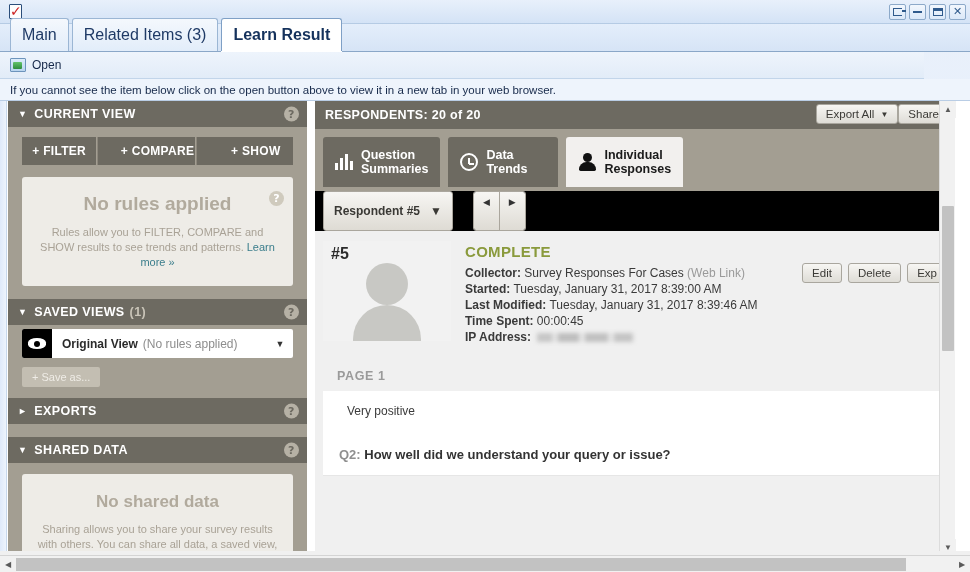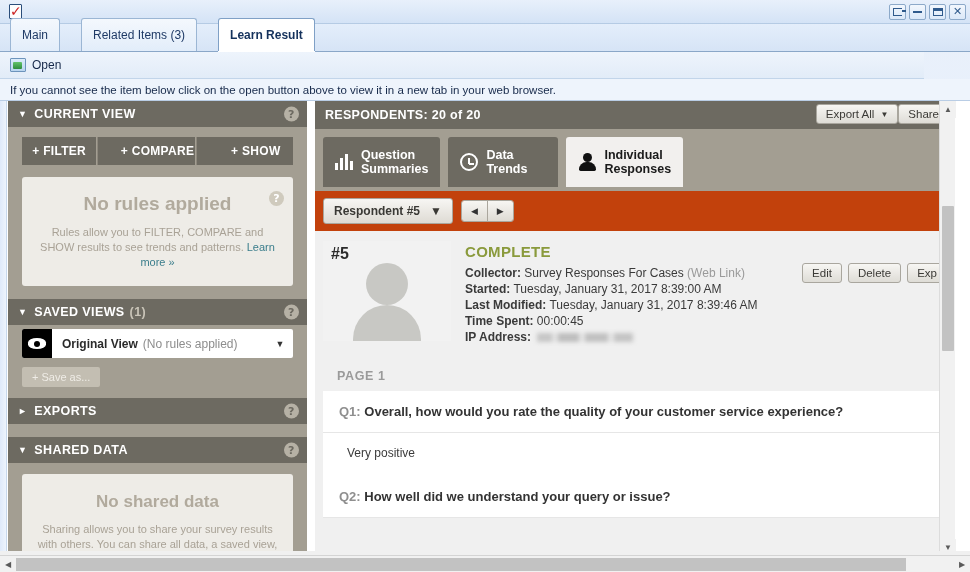--- a/index.html
+++ b/index.html
@@ -63,25 +63,25 @@
   
   .tabstrip {
     position: absolute; left: 0; top: 24px; width: 970px; height: 28px;
     background: linear-gradient(#e4eefb, #d6e4f6);
     display: flex; align-items: flex-end; padding-left: 10px;
     border-bottom: 1px solid #8aa7c8;
   }
   .tab {
     height: 22px; padding: 16px 11px;
     display: flex; align-items: center;
-    font-size: 12px; color: #1f3a66;
+    font-size: 16px; color: #1f3a66;
     background: linear-gradient(#f4f8fd, #e2edfa);
     border: 1px solid #9bb6d4; border-bottom: none;
     border-radius: 3px 3px 0 0;
-    margin-right: 21px;
+    margin-right: 3px;
   }
   .tab.active {
     height: 25px; font-weight: bold; color: #15325c;
     background: #ffffff; border-color: #7fa0c6;
     position: relative; z-index: 3;
     box-shadow: 0 1px 0 0 #fff;
   }
 
   
   .toolbar {
@@ -221,21 +221,21 @@
   .ic-bars i:nth-child(2){ left:5px; height:12px;}
   .ic-bars i:nth-child(3){ left:10px; height:16px;}
   .ic-bars i:nth-child(4){ left:15px; height:9px;}
   .ic-clock { width:18px; height:18px; border:2px solid #fff; border-radius:50%; position:relative; flex:none;}
   .ic-clock:before{content:"";position:absolute;left:6px;top:3px;width:2px;height:6px;background:#fff;}
   .ic-clock:after{content:"";position:absolute;left:7px;top:8px;width:5px;height:2px;background:#fff;}
   .ic-person { width:18px; height:18px; position:relative; flex:none; }
   .ic-person:before{content:"";position:absolute;left:5px;top:0;width:9px;height:9px;border-radius:50%;background:#111;}
   .ic-person:after{content:"";position:absolute;left:1px;top:9px;width:17px;height:9px;border-radius:9px 9px 2px 2px;background:#111;}
 
-  .nav-row { height: 40px; background: #c2410c; display:flex; align-items:center; padding-left: 8px; gap: 8px; }
+  .nav-row { height: 40px; background: #000000; display:flex; padding-left: 8px; gap: 20px; }
   .sel-btn {
     background: linear-gradient(#f7f6f3,#dedbd4); border:1px solid #aaa69d; border-radius:3px;
     font-size:12px; color:#3a3935; font-weight:bold; padding: 5px 10px;
     display:flex; align-items:center; gap: 10px;
   }
   .arrow-group { display:flex; border:1px solid #aaa69d; border-radius:3px; overflow:hidden; }
   .arrow-btn { background: linear-gradient(#f7f6f3,#dedbd4); padding: 5px 9px; font-size: 9px; color:#333; }
   .arrow-btn + .arrow-btn { border-left: 1px solid #aaa69d; }
 
   .card { margin: 0 8px; background:#f0f0f0; padding: 4px 0 0 0; }
@@ -472,23 +472,20 @@
                 <div class="gbtn">Edit</div>
                 <div class="gbtn">Delete</div>
                 <div class="gbtn">Exp</div>
               </div>
             </div>
           </div>
 
           <div class="page-label">PAGE 1</div>
 
           <div class="qcard">
-            <div class="qrow">
-              <div class="qtext"><span class="qn">Q1:</span><span> Overall, how would you rate the quality of your customer service experience?</span></div>
-            </div>
             <div class="arow">Very positive</div>
             <div class="qrow">
               <div class="qtext"><span class="qn">Q2:</span><span> How well did we understand your query or issue?</span></div>
             </div>
           </div>
         </div>
       </div>
 
       <div class="vscroll">
         <div class="sbtn">▲</div>

